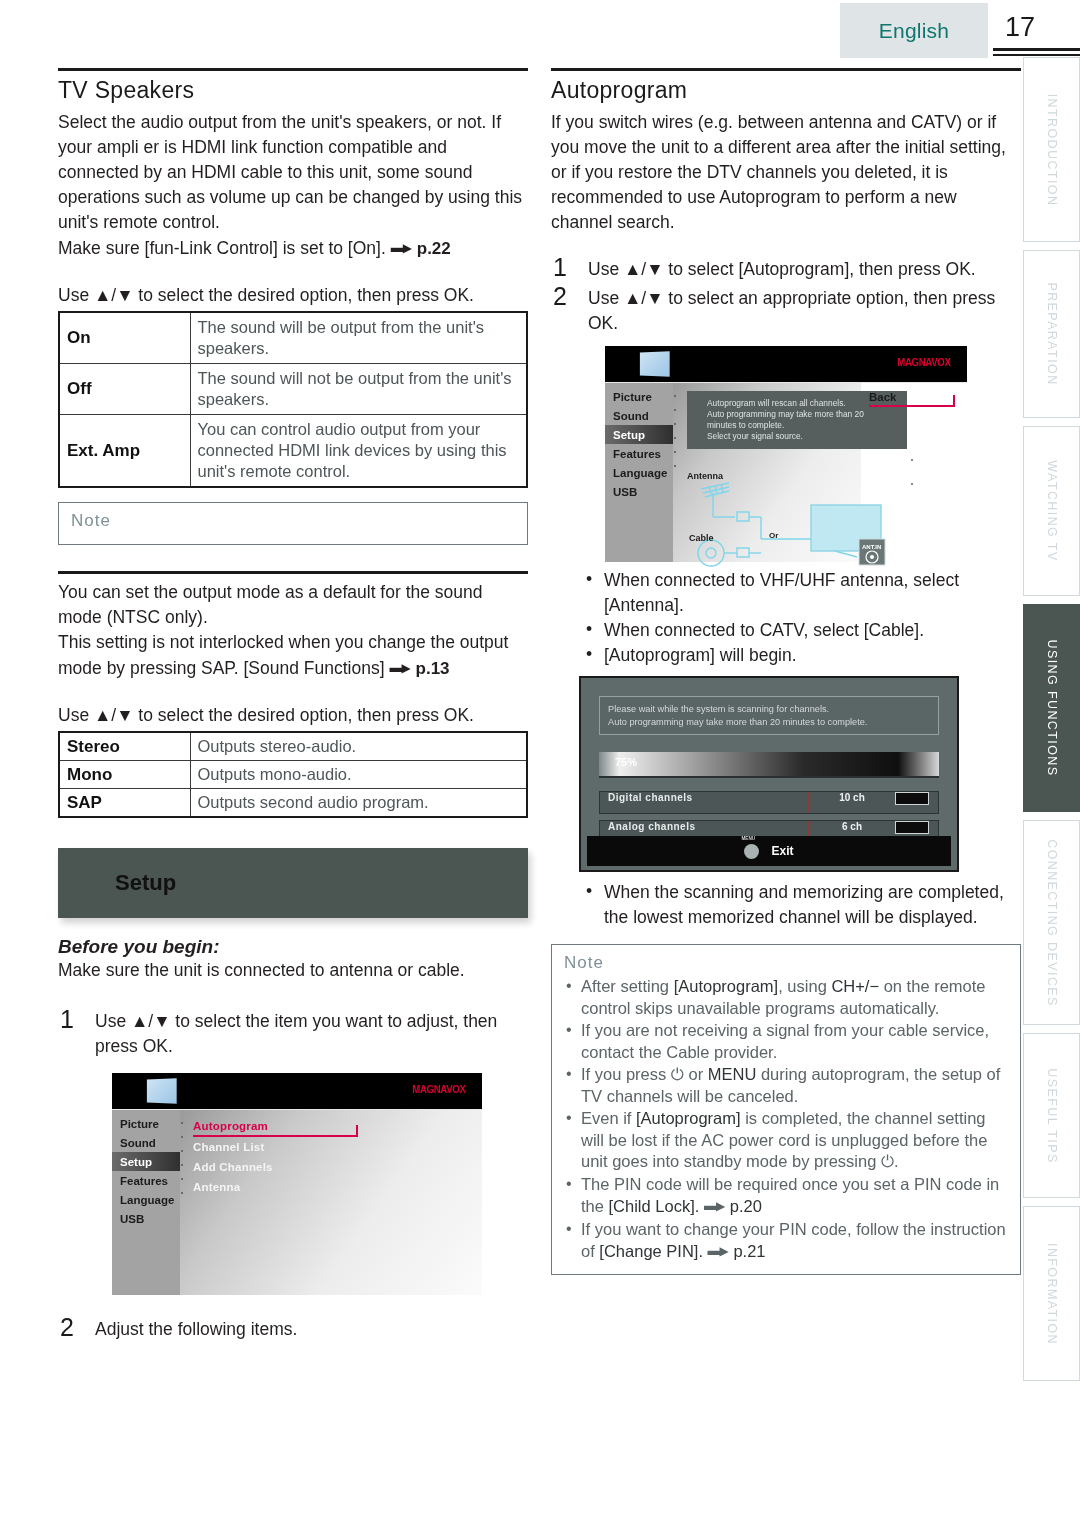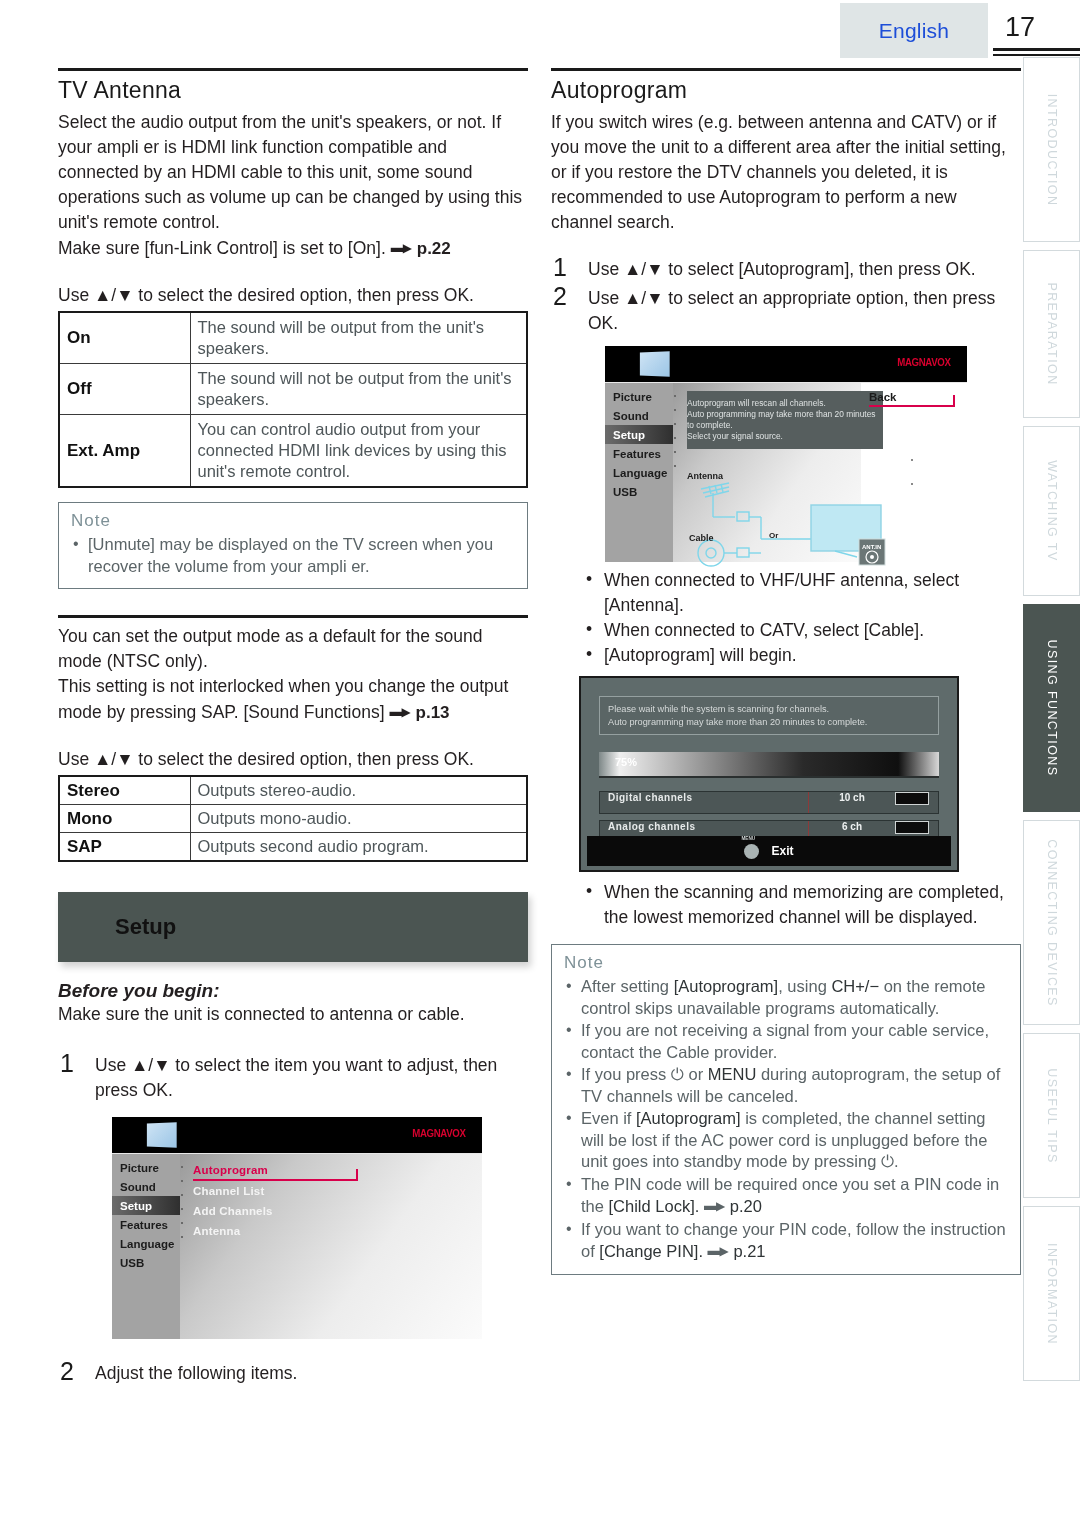--- a/index.html
+++ b/index.html
@@ -13,21 +13,21 @@
     overflow: hidden;
   }
 
   
   #header-band { position:absolute; left:0; top:0; width:1080px; height:62px; }
   #lang-tab {
     position:absolute; left:840px; top:3px; width:148px; height:55px;
     background:#dfe5e6;
     display:flex; align-items:center; justify-content:center;
   }
-  #lang-tab span { font-size:21px; color:#1d4ed8; letter-spacing:.2px; }
+  #lang-tab span { font-size:21px; color:#0f766e; letter-spacing:.2px; }
   #page-num {
     position:absolute; left:1005px; top:12px; width:40px;
     text-align:left; font-size:27px; color:#1a1a1a;
   }
   #page-rule-1 { position:absolute; left:993px; top:48px; width:87px; height:3px; background:#1a1a1a; }
   #page-rule-2 { position:absolute; left:993px; top:54px; width:87px; height:2px; background:#1a1a1a; }
 
   
   .col { position:absolute; top:68px; width:470px; }
   #col-left  { left:58px;  }
@@ -130,23 +130,23 @@
   .osd .rcol { width:106px; position:relative; }
   .osd .backbtn {
     position:absolute; left:8px; top:8px; width:86px;
     font-size:11.5px; font-weight:700; color:#1b1b1b; padding-bottom:2px;
   }
   .osd .backbtn .ul { height:2px; background:#d8004b; margin-top:2px; position:relative; }
   .osd .backbtn .ul::after { content:""; position:absolute; right:0; top:-10px; width:2px; height:12px; background:#d8004b; }
   .osd .rdots i { display:block; width:2px; height:2px; background:#8a8a8a; margin:22px 0 22px 50px; }
 
   .osd .msgbox {
-    position:absolute; left:14px; top:8px; width:196px;
+    position:absolute; left:14px; top:8px; width:220px;
     background:#565e5e; color:#dfe3e3;
-    font-size:8.4px; line-height:11px; padding:7px 0;
+    font-size:8.4px; line-height:11px; padding:7px 20px;
   }
   .osd .diagram { position:absolute; left:14px; top:88px; color:#1b1b1b; }
   .osd .diagram .lab { font-size:9px; font-weight:700; }
 
   
   #scan-osd {
     margin:8px 0 0 28px; width:380px; height:196px;
     background:#5f6b6b; border:2px solid #1a1a1a; position:relative;
   }
   #scan-osd .smsg {
@@ -207,21 +207,21 @@
     <span>English</span>
   </div>
   <div id="page-num">17</div>
   <div id="page-rule-1"></div>
   <div id="page-rule-2"></div>
 </div>
 
 <div class="col" id="col-left">
 
   <div class="sect-rule"></div>
-  <h2 class="sect-title">TV Antenna</h2>
+  <h2 class="sect-title">TV Speakers</h2>
   <p class="body">Select the audio output from the unit's speakers, or not. If your ampli er is HDMI link function compatible and connected by an HDMI cable to this unit, some sound operations such as volume up can be changed by using this unit's remote control.</p>
   <p class="body">
     <span>Make sure [fun-Link Control] is set to [On].</span>
     <span class="arrow">▬</span>
     <span class="pref">p.22</span>
   </p>
 
   <div class="gap"></div>
   <p class="body">Use ▲/▼ to select the desired option, then press OK.</p>
 
@@ -238,21 +238,20 @@
     <tr>
       <td class="k">Ext. Amp</td>
       <td class="v">You can control audio output from your connected HDMI link devices by using this unit's remote control.</td>
     </tr>
   </tbody>
     </table>
 
   <div class="note">
     <div class="note-title">Note</div>
     <ul>
-      <li>[Unmute] may be displayed on the TV screen when you recover the volume from your ampli er.</li>
     </ul>
   </div>
 
   <div style="height:26px"></div>
 
   <div class="sect-rule"></div>
   <p class="body">You can set the output mode as a default for the sound mode (NTSC only).</p>
   <p class="body">
     <span>This setting is not interlocked when you change the output mode by pressing SAP. [Sound Functions]</span>
     <span class="arrow">▬</span>

